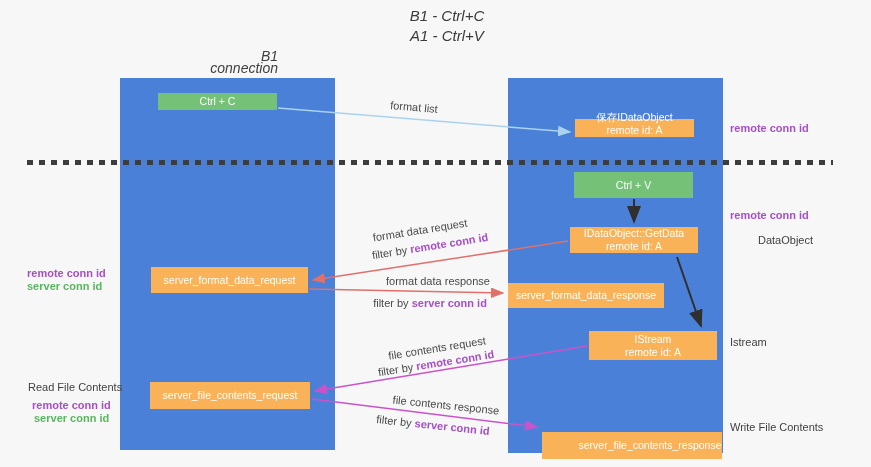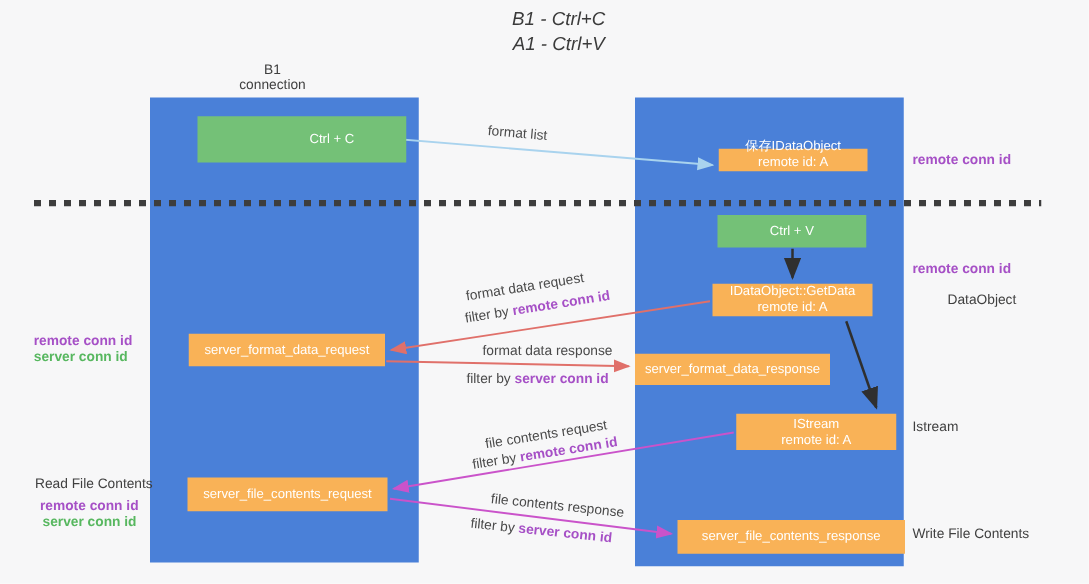--- a/index.html
+++ b/index.html
@@ -12,22 +12,22 @@
     width:871px;height:467px;
     background:#f7f7f8;
     overflow:hidden;
   }
   
   .title{
     position:absolute;left:347px;top:6px;width:200px;
     text-align:center;font-size:15px;line-height:20px;color:#3b3b3b;font-style:italic;
   }
   .col-header{
-    position:absolute;width:120px;text-align:center;
-    font-size:11px;line-height:12px;color:#3f3f3f;
+    position:absolute;width:120px;text-align:right;
+    font-size:14px;line-height:12px;color:#3f3f3f;font-style:italic;
   }
   
   .column{
     position:absolute;background:#4a80d8;z-index:1;
   }
   
   .dashline{
     position:absolute;left:27px;top:160px;width:806px;height:5px;z-index:2;
     background:repeating-linear-gradient(90deg,#3d3d3d 0 6px,transparent 6px 12px);
   }
@@ -96,21 +96,21 @@
     </defs>
     <line x1="278" y1="108" x2="570" y2="132" stroke="#a9d3ee" stroke-width="1.5" marker-end="url(#m-blue)"></line>
     <line x1="634" y1="199" x2="634" y2="222" stroke="#2f2f2f" stroke-width="2" marker-end="url(#m-black)"></line>
     <line x1="677" y1="257" x2="701" y2="326" stroke="#2f2f2f" stroke-width="2" marker-end="url(#m-black)"></line>
     <line x1="568" y1="241" x2="313" y2="280" stroke="#e0706a" stroke-width="1.5" marker-end="url(#m-red)"></line>
     <line x1="309" y1="289" x2="503" y2="293" stroke="#e0706a" stroke-width="1.5" marker-end="url(#m-red)"></line>
     <line x1="587" y1="346" x2="315" y2="391" stroke="#ca53ca" stroke-width="1.5" marker-end="url(#m-mag)"></line>
     <line x1="312" y1="399" x2="537" y2="427" stroke="#ca53ca" stroke-width="1.5" marker-end="url(#m-mag)"></line>
   </svg>
 
-  <div class="node green" style="left:158px;top:93px;width:119px;height:37px;padding-left:48px;">
+  <div class="node green" style="left:158px;top:93px;width:119px;height:17px;">
     <div>Ctrl + C</div>
   </div>
 
   <div class="node orange" style="left:575px;top:119px;width:119px;height:18px;justify-content:flex-end;">
     <div>保存IDataObject</div>
     <div>remote id: A</div>
   </div>
 
   <div class="node green" style="left:574px;top:172px;width:119px;height:26px;">
     <div>Ctrl + V</div>
@@ -131,21 +131,21 @@
 
   <div class="node orange" style="left:589px;top:331px;width:128px;height:29px;">
     <div>IStream</div>
     <div>remote id: A</div>
   </div>
 
   <div class="node orange" style="left:150px;top:382px;width:160px;height:27px;">
     <div>server_file_contents_request</div>
   </div>
 
-  <div class="node orange" style="left:542px;top:416px;width:182px;height:27px;">
+  <div class="node orange" style="left:542px;top:432px;width:144px;height:27px;padding-left:36px;">
     <div>server_file_contents_response</div>
   </div>
 
   <div class="ann" style="left:414px;top:107px;--r:5deg;">format list</div>
 
   <div class="ann" style="left:420px;top:230px;--r:-9deg;">format data request</div>
   <div class="ann" style="left:430px;top:246px;--r:-9deg;">
     <span>filter by</span>
     <span class="pv">remote conn id</span>
   </div>

